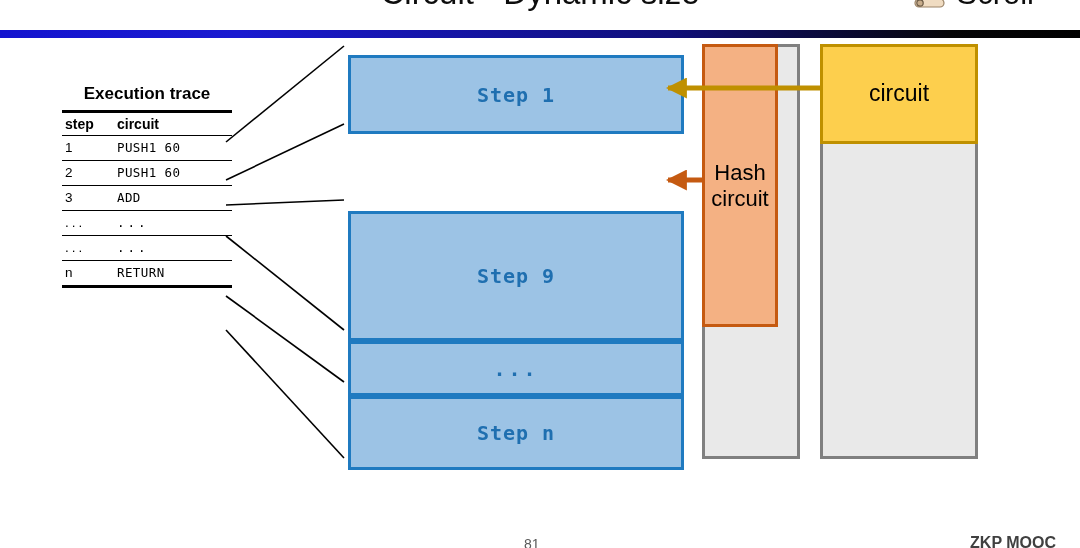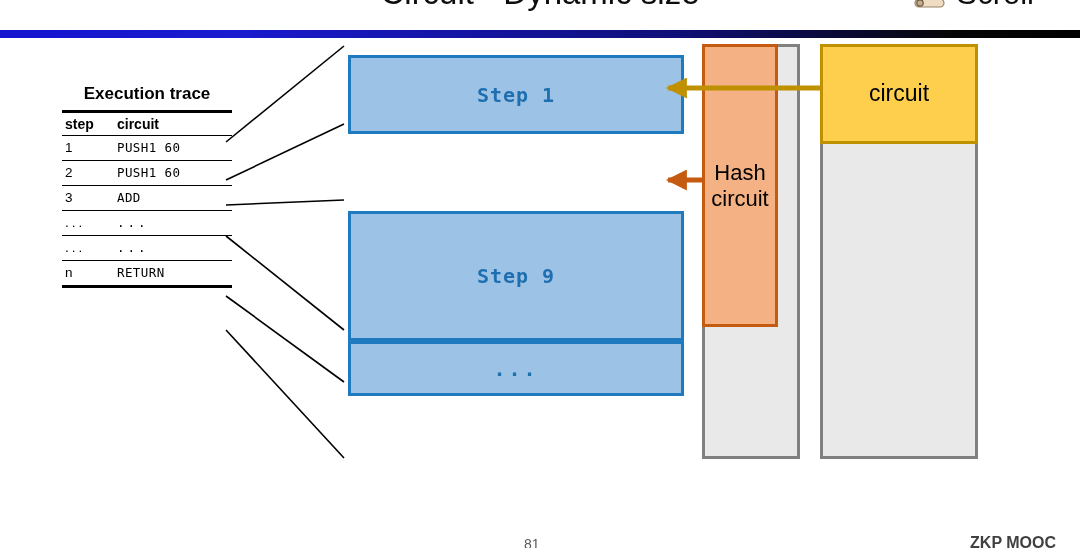--- a/index.html
+++ b/index.html
@@ -290,20 +290,21 @@
           <td class="col-op">RETURN</td>
         </tr>
       </tbody>
     </table>
   </div>
 
   <div class="steps">
     <div class="step-box" style="top:0px;  height:79px;">Step 1</div>
     <div class="step-box" style="top:156px;height:130px;">Step 9</div>
     <div class="step-box ellipsis" style="top:286px;height:55px;">...</div>
+    <div class="step-box" style="top:341px;height:74px;">Step n</div>
   </div>
 
   <div class="hash-col">
     <div class="hash-fill">
       <span>Hash</span>
       <span>circuit</span>
     </div>
   </div>
 
   <div class="precomp-col">

